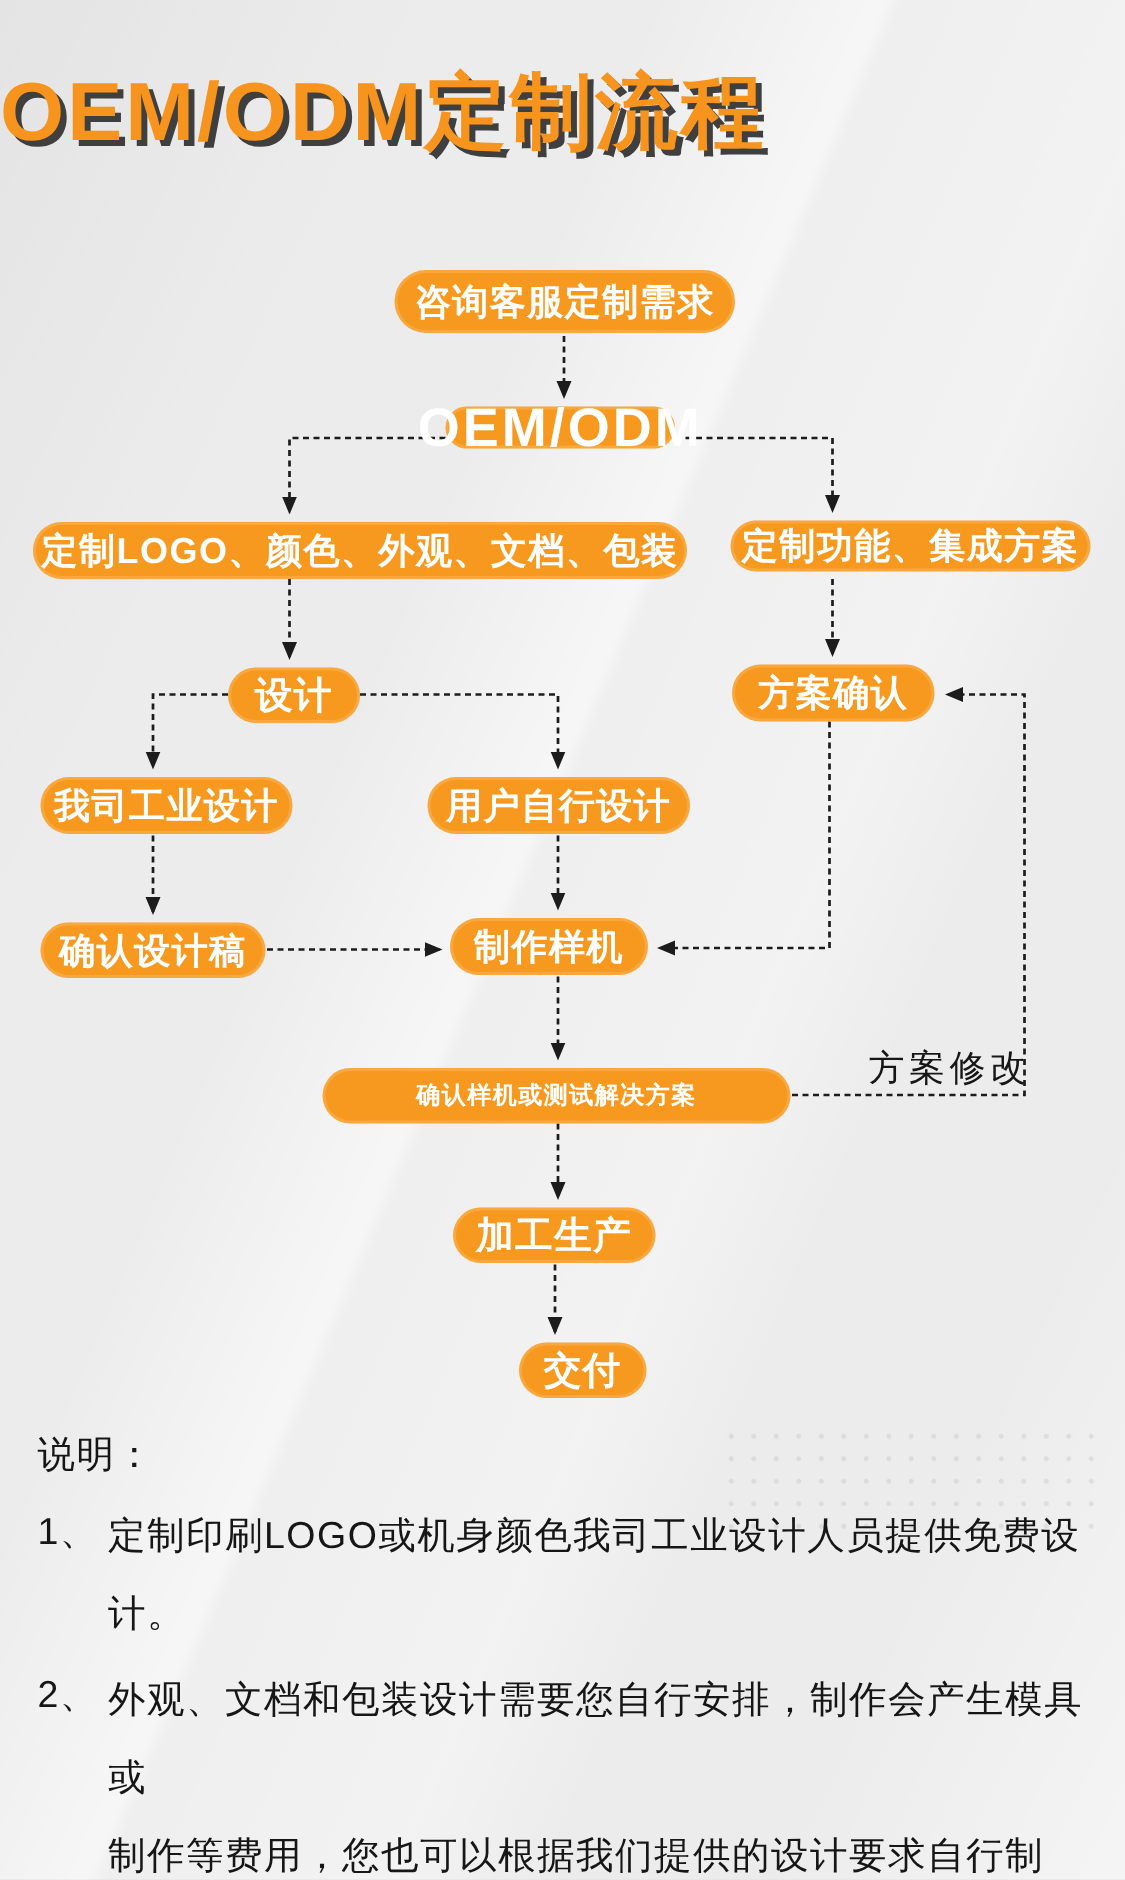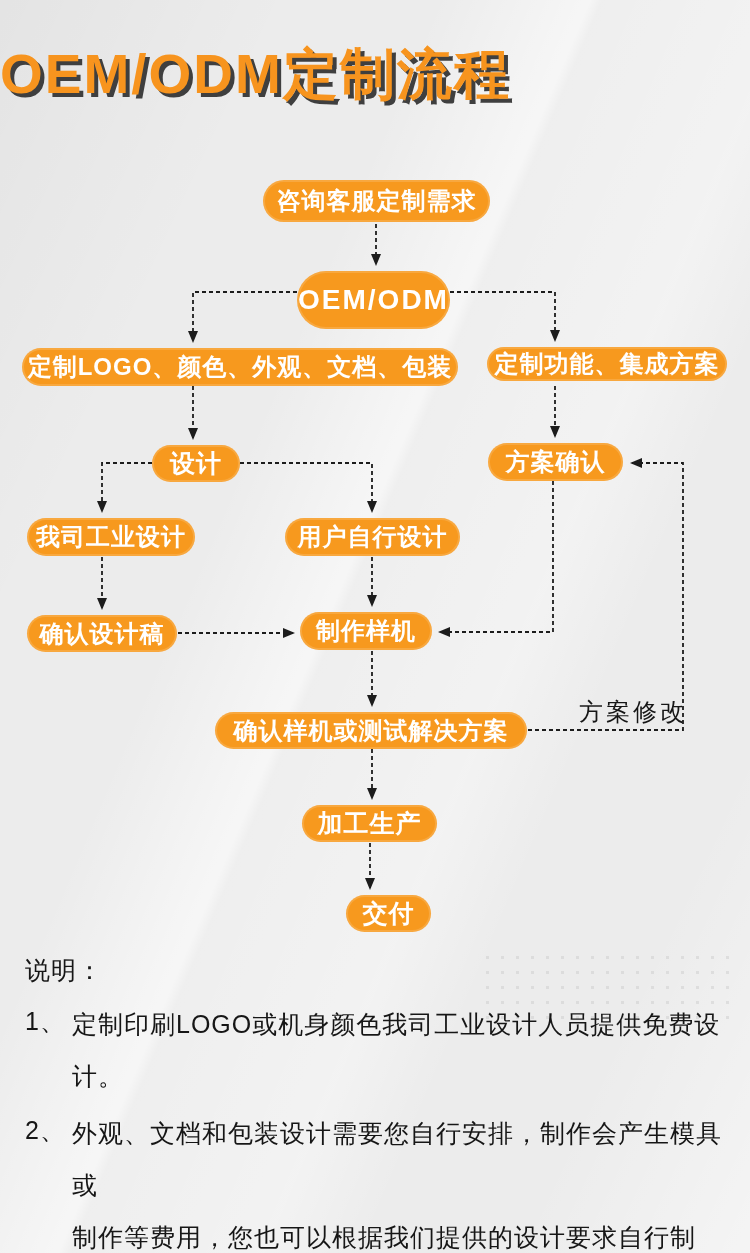--- a/index.html
+++ b/index.html
@@ -93,39 +93,39 @@
       <path d="M553,481 L553,632 L440,632" marker-end="url(#arr)"></path>
       <path d="M372,651 L372,705" marker-end="url(#arr)"></path>
       <path d="M372,749 L372,798" marker-end="url(#arr)"></path>
       <path d="M370,843 L370,888" marker-end="url(#arr)"></path>
       <path d="M528,730 L683,730 L683,463 L632,463" marker-end="url(#arr)"></path>
     </g>
   </svg>
 
   <div class="node" style="left:263px;top:160px;width:227px;height:42px;font-size:24px;margin-top:20px;">咨询客服定制需求</div>
 
-  <div class="node" style="left:297px;top:271px;width:153px;height:58px;font-size:28px;letter-spacing:2px;">OEM/ODM</div>
+  <div class="node" style="left:297px;top:271px;width:153px;height:28px;font-size:36px;letter-spacing:2px;">OEM/ODM</div>
 
   <div class="node" style="left:22px;top:348px;width:436px;height:38px;font-size:24px;">定制LOGO、颜色、外观、文档、包装</div>
 
   <div class="node" style="left:487px;top:347px;width:240px;height:34px;font-size:24px;">定制功能、集成方案</div>
 
   <div class="node" style="left:152px;top:445px;width:88px;height:37px;font-size:25px;">设计</div>
 
   <div class="node" style="left:488px;top:443px;width:135px;height:38px;font-size:24px;font-family:Liberation Mono, monospace;">方案确认</div>
 
   <div class="node" style="left:27px;top:518px;width:168px;height:38px;font-size:24px;">我司工业设计</div>
 
   <div class="node" style="left:285px;top:518px;width:175px;height:38px;font-size:24px;">用户自行设计</div>
 
   <div class="node" style="left:27px;top:615px;width:150px;height:37px;font-size:24px;">确认设计稿</div>
 
   <div class="node" style="left:300px;top:612px;width:132px;height:38px;font-size:24px;">制作样机</div>
 
-  <div class="node" style="left:215px;top:712px;width:312px;height:37px;font-size:24px;">确认样机或测试解决方案</div>
+  <div class="node" style="left:215px;top:712px;width:312px;height:37px;font-size:16px;">确认样机或测试解决方案</div>
 
   <div class="node" style="left:302px;top:805px;width:135px;height:37px;font-size:25px;">加工生产</div>
 
   <div class="node" style="left:346px;top:895px;width:85px;height:37px;font-size:25px;">交付</div>
 
   <div class="edge-label" style="left:558px;top:696px;">方案修改</div>
 
   <div class="dots"></div>
 
   <div class="notes">

